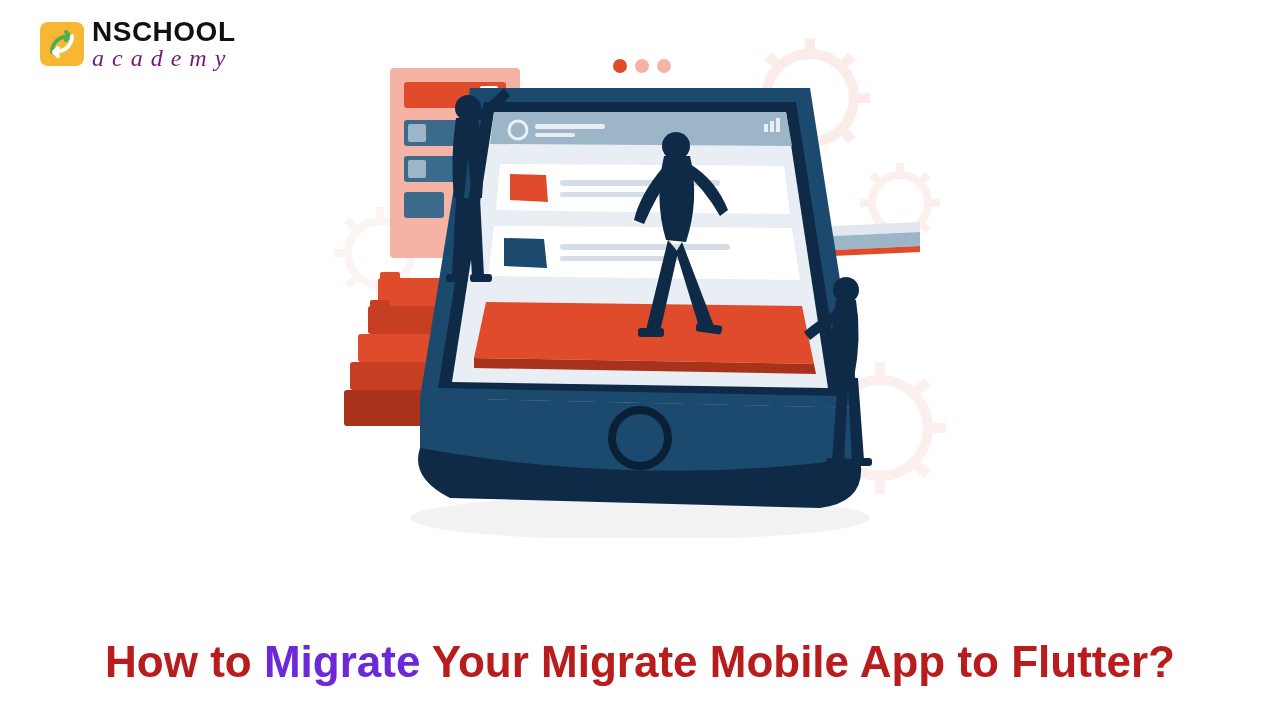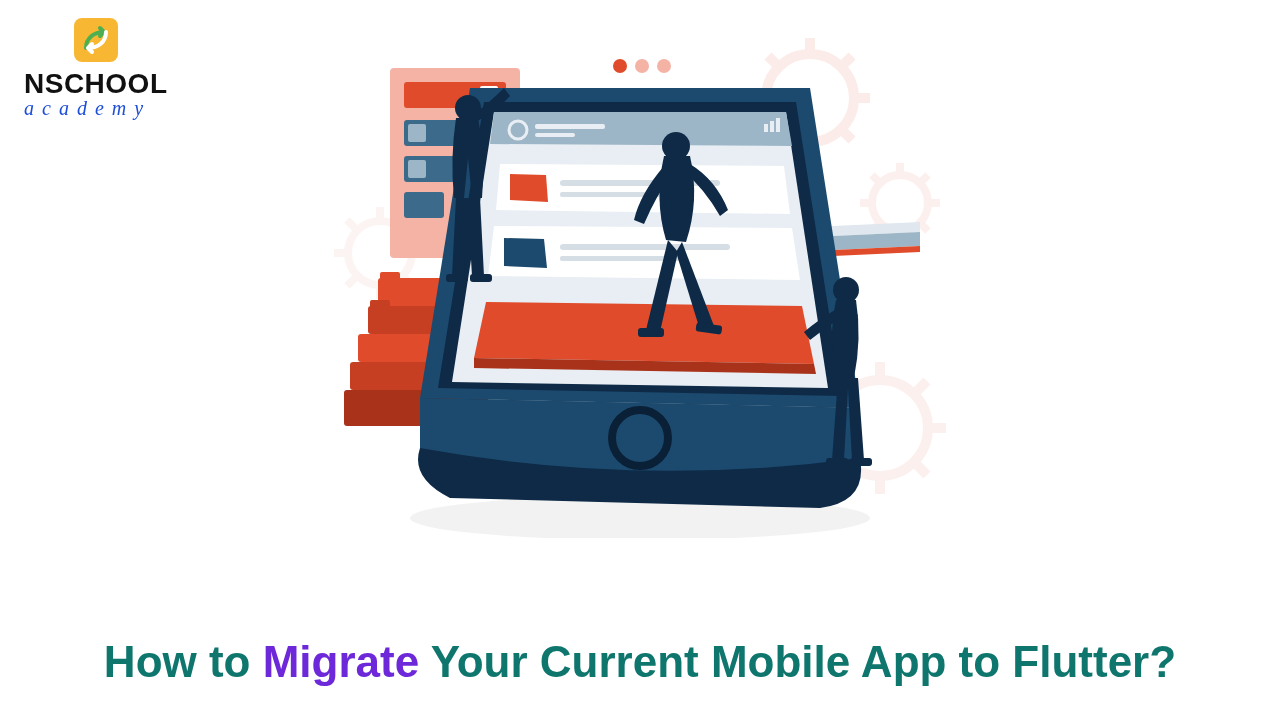--- a/index.html
+++ b/index.html
@@ -9,25 +9,24 @@
     background: #ffffff;
     font-family: -apple-system, BlinkMacSystemFont, "Segoe UI", Arial, sans-serif;
     position: relative;
     overflow: hidden;
   }
 
   
   .logo {
     position: absolute;
     top: 18px;
-    left: 24px;
+    left: 40px;
     display: flex;
     align-items: center;
     gap: 8px;
-    flex-direction: column;
   }
   .logo-mark {
     width: 44px;
     height: 44px;
     background: #f7b733;
     border-radius: 8px;
     display: flex;
     align-items: center;
     justify-content: center;
     position: relative;
@@ -37,24 +36,24 @@
     flex-direction: column;
     line-height: 1;
   }
   .logo-line1 {
     font-size: 28px;
     font-weight: 900;
     letter-spacing: 0.5px;
     color: #111;
   }
   .logo-line2 {
-    font-size: 20px;
+    font-size: 24px;
     font-weight: 400;
     letter-spacing: 8px;
-    color: #1d4ed8;
+    color: #701a75;
     font-family: Georgia, serif;
     font-style: italic;
   }
 
   
   .hero {
     position: absolute;
     top: 28px;
     left: 50%;
     transform: translateX(-50%);
@@ -67,21 +66,21 @@
     position: absolute;
     bottom: 30px;
     left: 0;
     right: 0;
     text-align: center;
     font-size: 44px;
     font-weight: 800;
     line-height: 1.3;
     padding: 0 30px;
   }
-  .c-orange { color: #0f766e; }
+  .c-orange { color: #b91c1c; }
   .c-black  { color: #6d28d9; }
 
   
   svg { display: block; }
 </style>
 </head>
 <body>
 
 <div class="logo">
   <div class="logo-mark">
@@ -271,14 +270,14 @@
 
     <path d="M 20 98 L 14 180 L 26 180 L 30 108 L 34 180 L 46 180 L 40 98 Z"></path>
     <rect x="8" y="178" width="22" height="8" rx="3"></rect>
     <rect x="32" y="178" width="22" height="8" rx="3"></rect>
   </g>
 
 </svg>
 </div>
 
 <h1 class="headline">
-  <span class="c-orange">How to </span><span class="c-black">Migrate </span><span class="c-orange">Your Current Mobile App to Flutter?</span>
+  <span class="c-orange">How to </span><span class="c-black">Migrate </span><span class="c-orange">Your Migrate Mobile App to Flutter?</span>
 </h1>
 
 </body></html>

